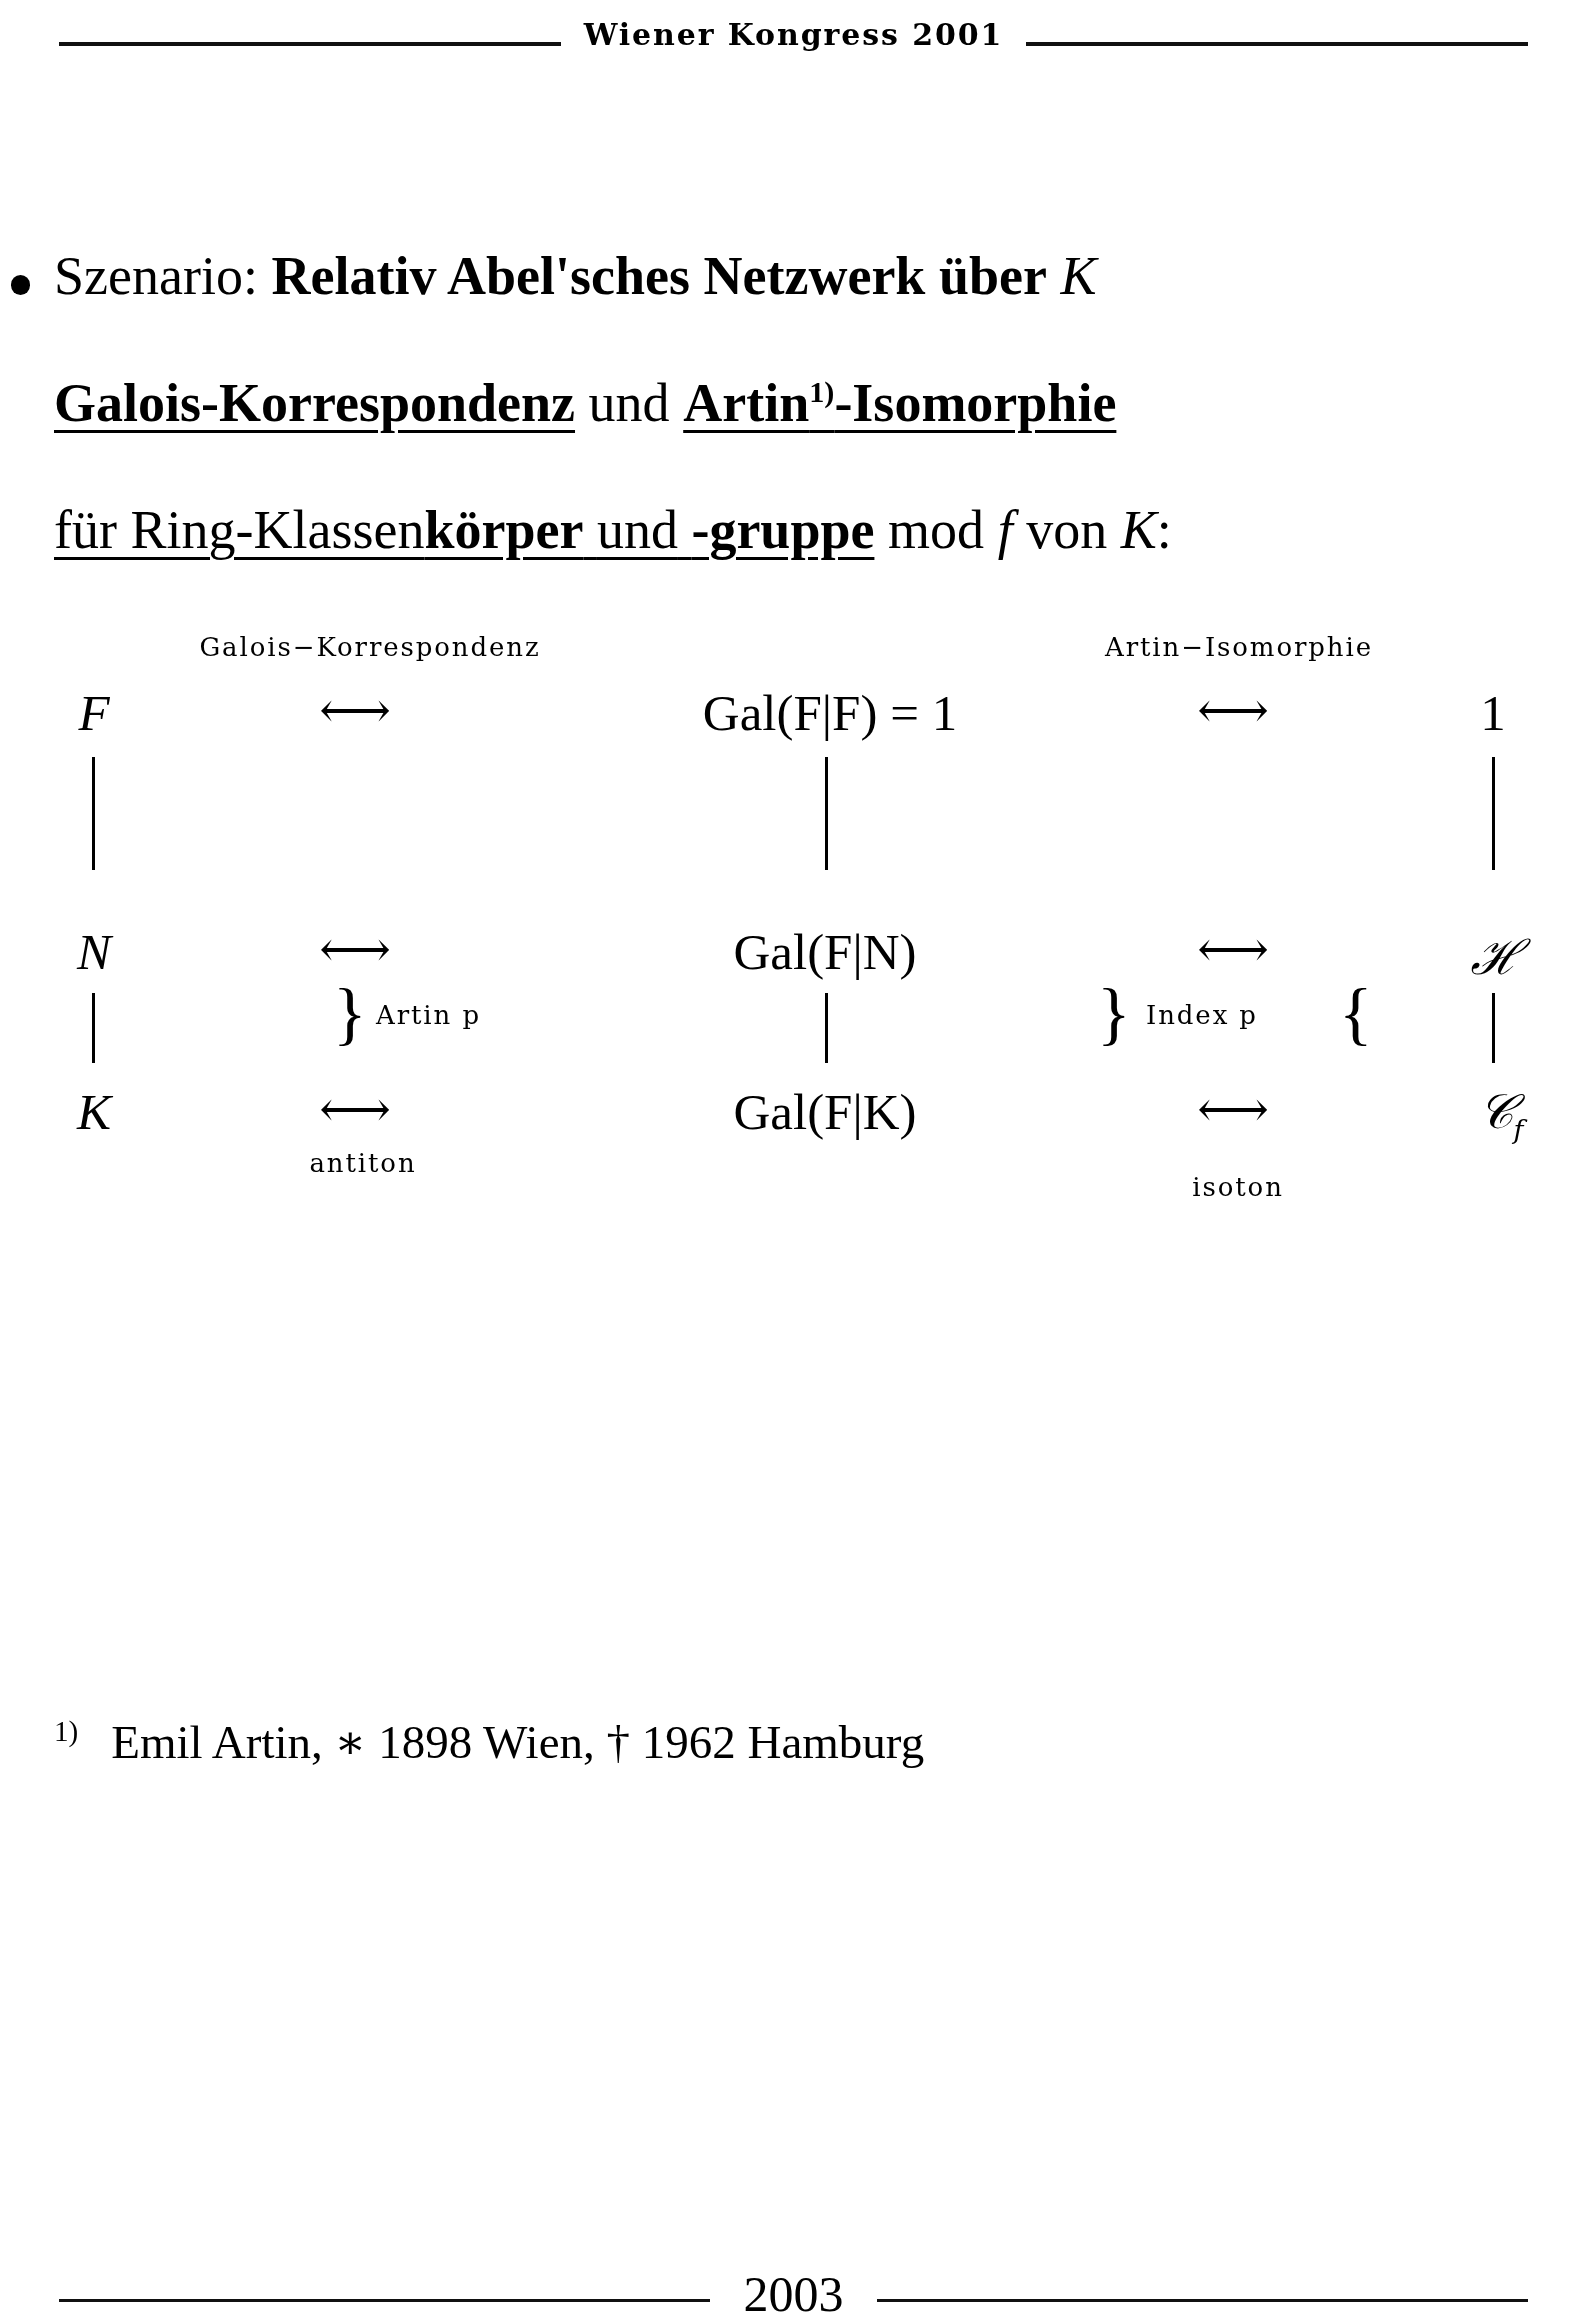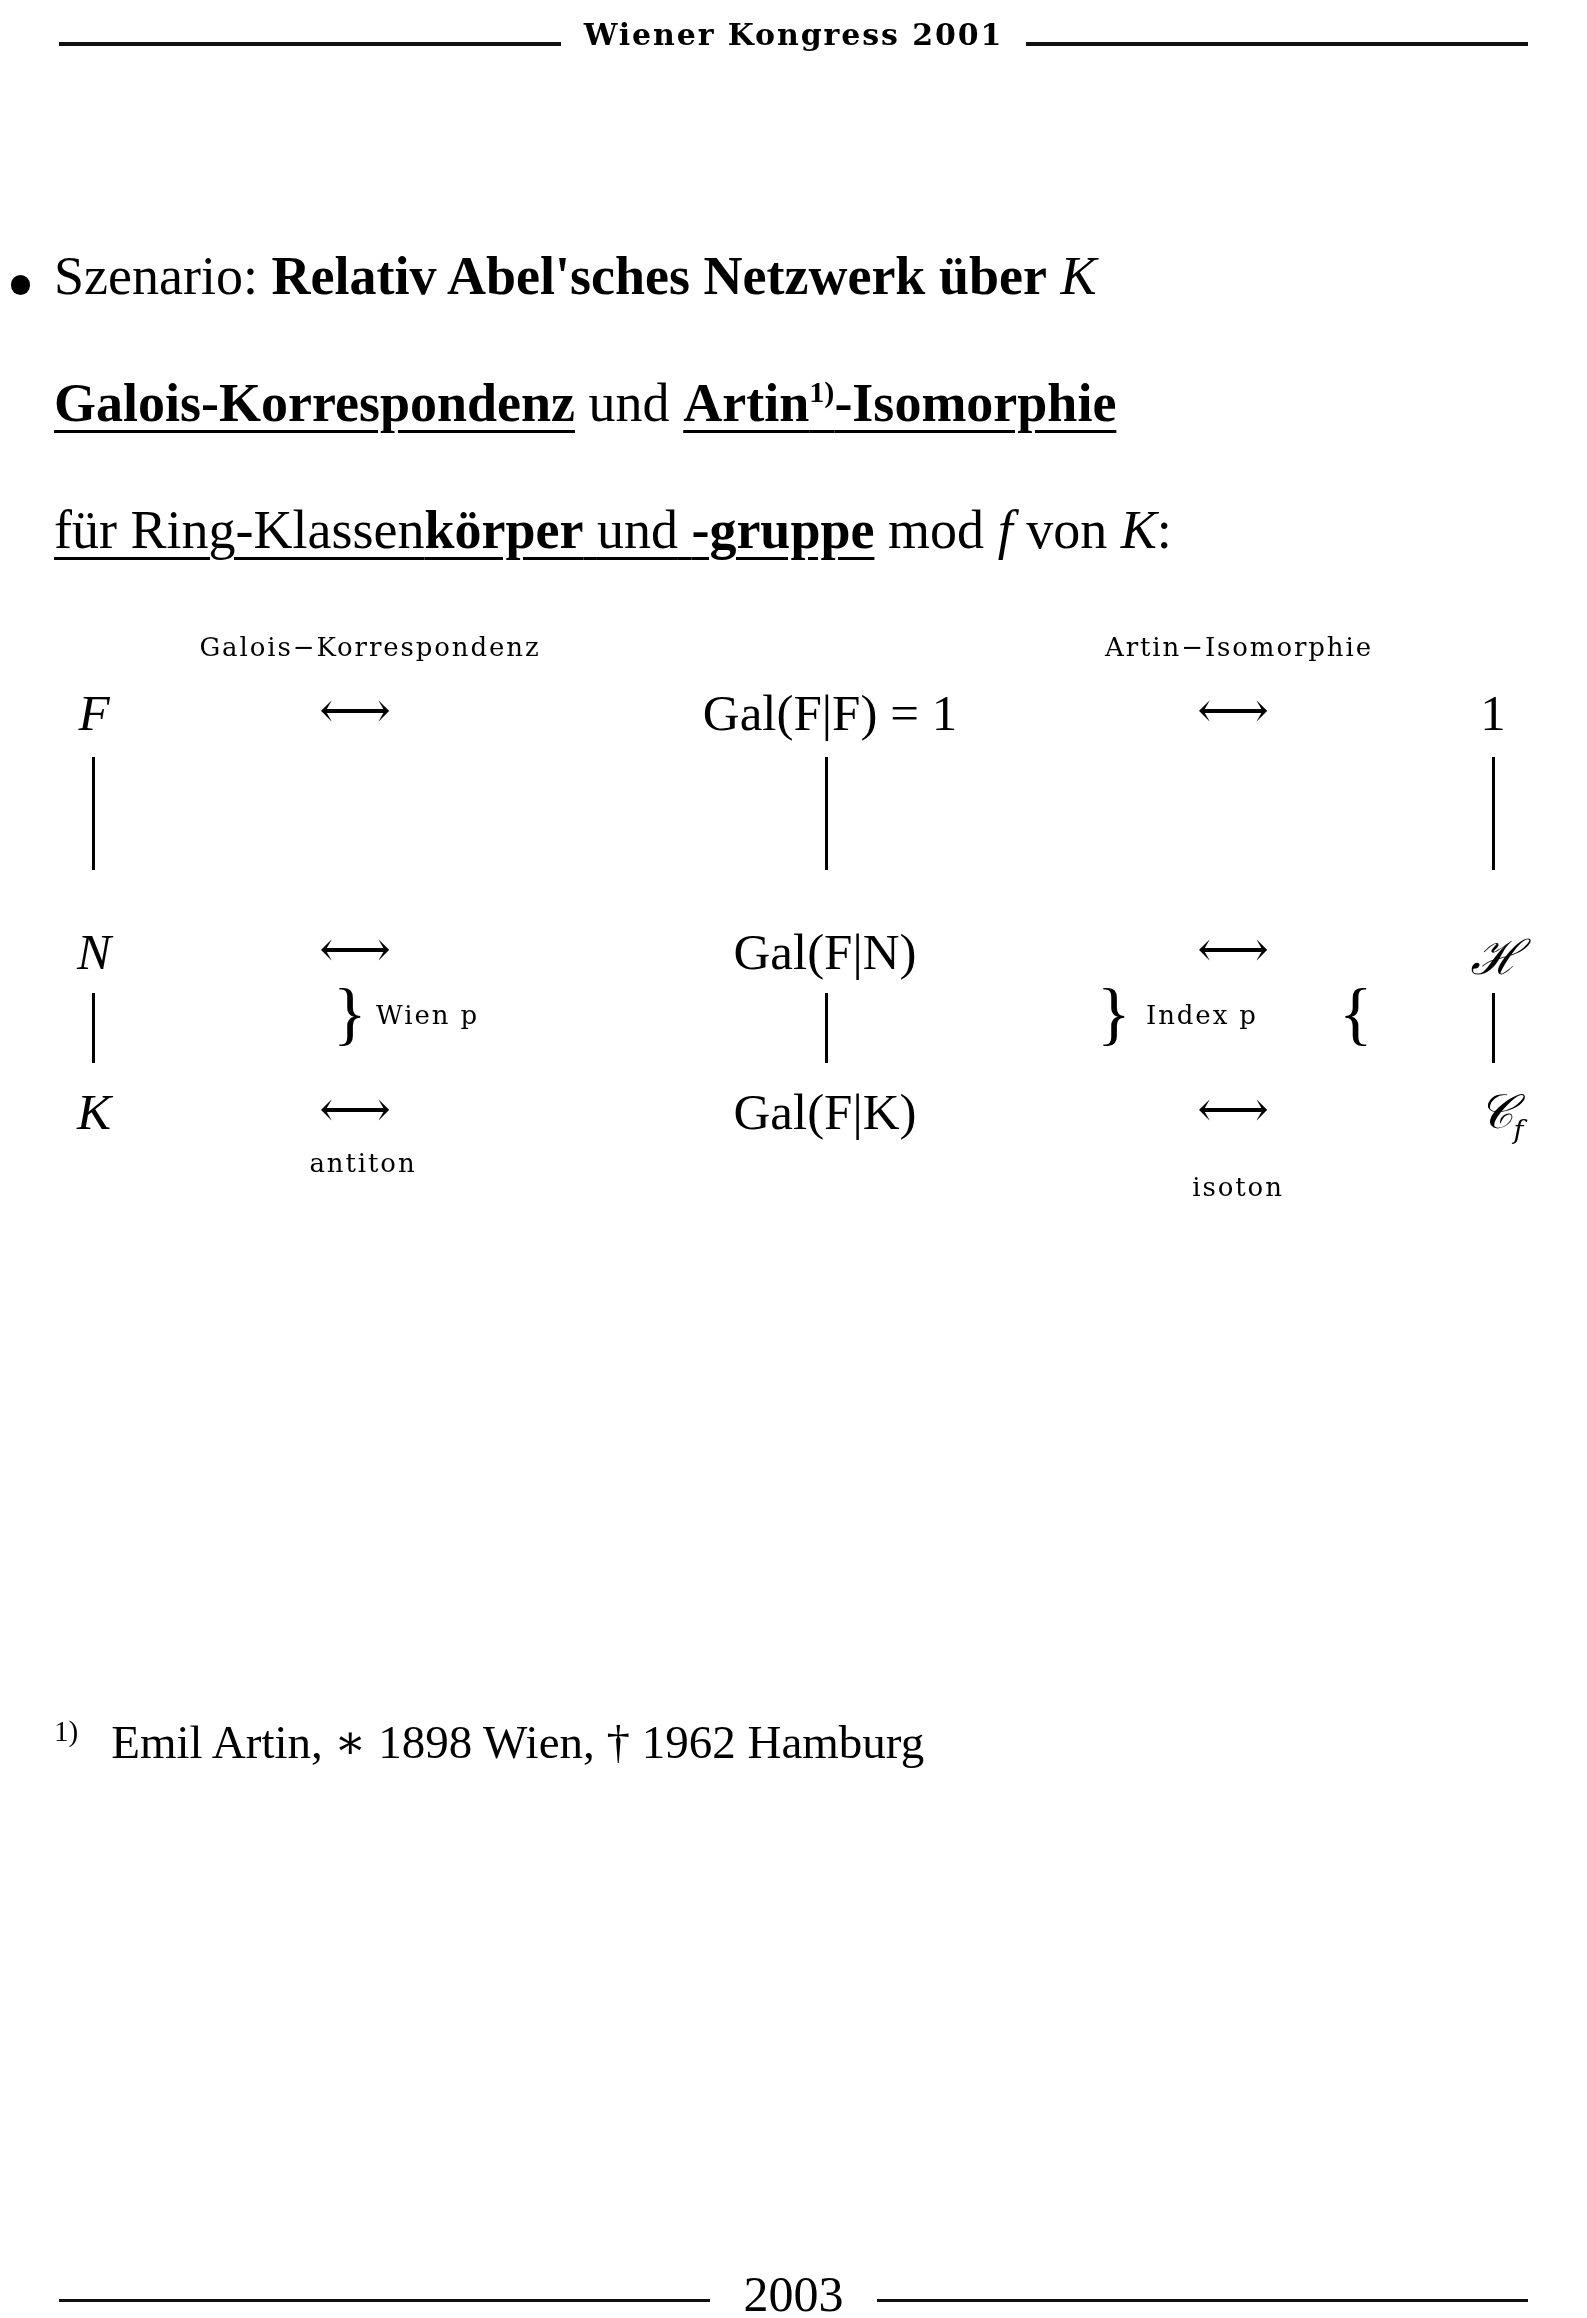--- a/index.html
+++ b/index.html
@@ -216,21 +216,21 @@
     <div class="vline" style="left:92px; top:130px; height:113px;"></div>
     <div class="dg math ital center" style="left:94px; top:296px;">N</div>
     <div class="vline" style="left:92px; top:366px; height:70px;"></div>
     <div class="dg math ital center" style="left:94px; top:456px;">K</div>
 
     <div class="arrow" style="left:355px; top:57px;">⟷</div>
     <div class="arrow" style="left:355px; top:296px;">⟷</div>
     <div class="arrow" style="left:355px; top:456px;">⟷</div>
 
     <div class="brace" style="left:333px; top:352px;">}</div>
-    <div class="dg mono" style="left:376px; top:373px;">Wien p</div>
+    <div class="dg mono" style="left:376px; top:373px;">Artin p</div>
 
     <div class="dg mono center" style="left:363px; top:521px;">antiton</div>
 
     <div class="dg math center" style="left:830px; top:57px;">Gal(F|F) = 1</div>
     <div class="vline" style="left:825px; top:130px; height:113px;"></div>
     <div class="dg math center" style="left:825px; top:296px;">Gal(F|N)</div>
     <div class="vline" style="left:825px; top:366px; height:70px;"></div>
     <div class="dg math center" style="left:825px; top:456px;">Gal(F|K)</div>
 
     <div class="arrow" style="left:1233px; top:57px;">⟷</div>

